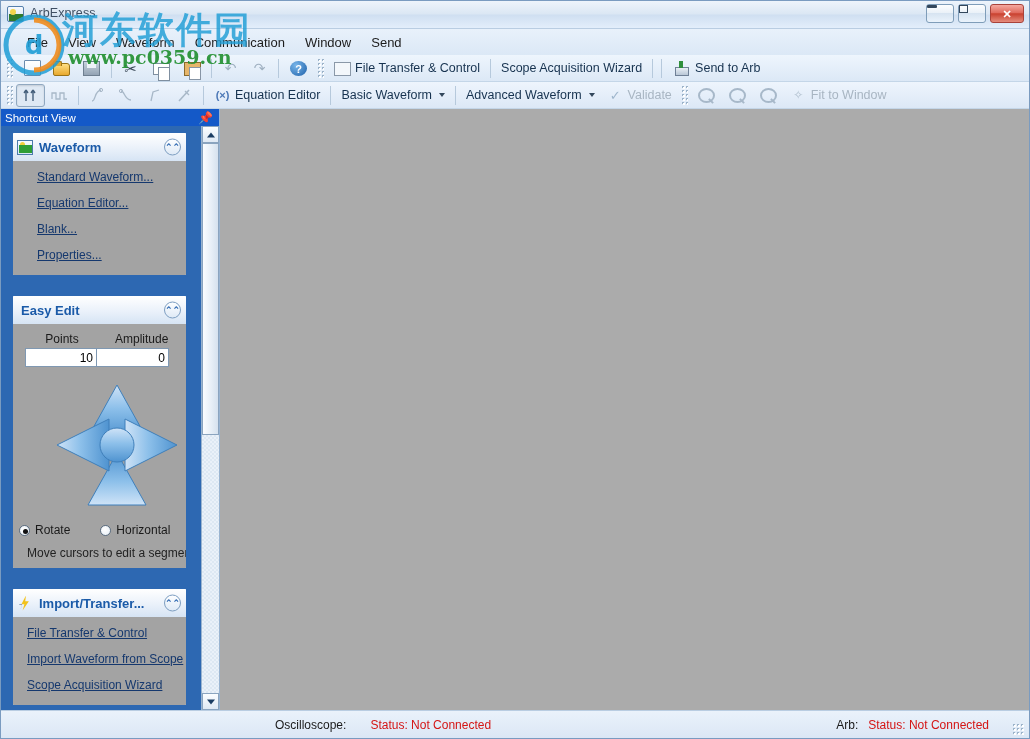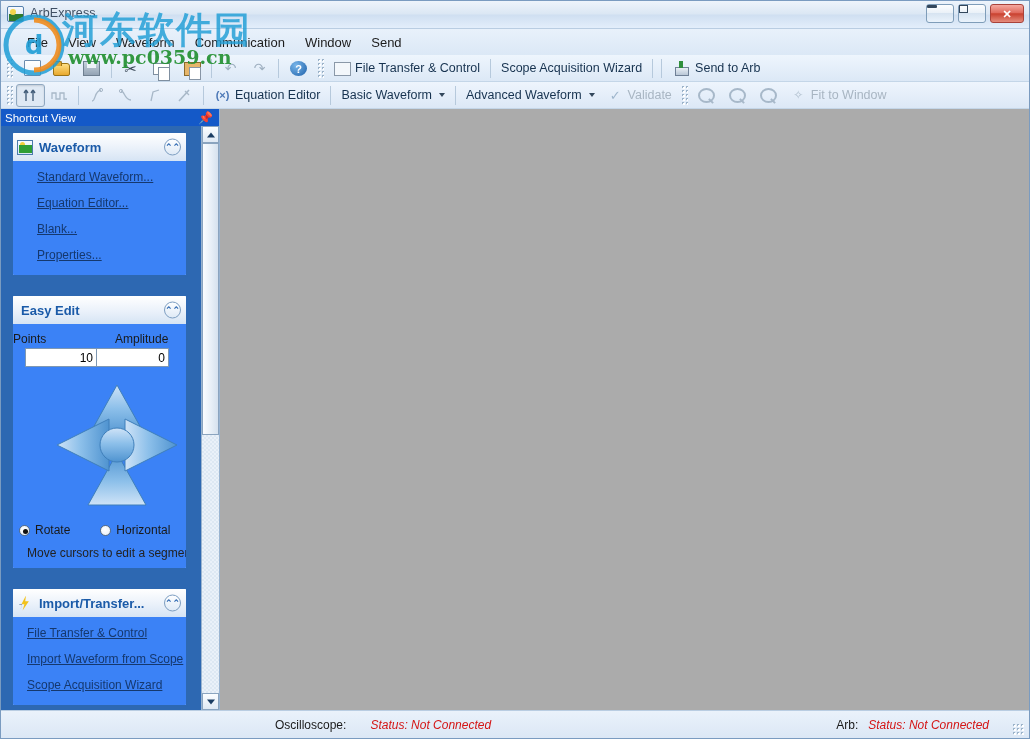--- a/index.html
+++ b/index.html
@@ -167,38 +167,38 @@
     position:relative;
   }
   .panel-head .p-ico{ width:16px; height:15px; position:relative; margin-right:6px; flex:0 0 16px;}
   .panel-title{ font-size:13px; font-weight:bold; color:#1a5aa8; }
   .chev{
     position:absolute; right:5px; top:50%; transform:translateY(-50%);
     width:17px; height:17px; border-radius:50%;
     border:1px solid #7d9ec1; background:linear-gradient(180deg,#fdfeff,#dfeaf6);
     color:#2d68b2; font-size:9px; text-align:center; line-height:15px; font-weight:bold;
   }
-  .panel-body{ padding:9px 0 9px 0; background:#3b82f6; }
+  .panel-body{ padding:9px 0 9px 0; background:#a3a3a3; }
   .plink{
     display:block; margin:0 0 12px 24px; font-size:12px; color:#15386e;
     text-decoration:underline; cursor:default; white-space:nowrap;
   }
   .panel-body .plink:last-child{ margin-bottom:4px;}
 
   
   .p-ico-wave{ background:linear-gradient(180deg,#f6fbff,#d8e7f6); border:1px solid #4b7bab;}
   .p-ico-wave::after{content:"";position:absolute;left:1px;bottom:1px;width:13px;height:8px;background:#2f9e36;}
   .p-ico-wave::before{content:"";position:absolute;left:2px;top:1px;width:5px;height:5px;background:#f0cf3d;border-radius:50%;}
   
   .p-ico-bolt::before{content:"";position:absolute;left:2px;top:0;width:12px;height:15px;background:#f2c21c;clip-path:polygon(58% 0,20% 58%,45% 58%,30% 100%,82% 38%,52% 38%);}
   .p-ico-bolt::after{content:"";position:absolute;left:0;top:0;width:12px;height:15px;background:#1b3f7a;clip-path:polygon(58% 0,20% 58%,42% 58%,28% 100%,40% 62%,18% 62%);opacity:.85;}
 
   
   .ee-labels{ display:flex; margin:2px 0 2px 0; }
-  .ee-lab{ font-size:12px; color:#1a1a1a; text-align:left; }
+  .ee-lab{ font-size:12px; color:#1a1a1a; text-align:center; }
   .ee-lab.points{ width:105px; }
   .ee-lab.amp{ width:80px; text-align:left; padding-left:4px;}
   .ee-inputs{ display:flex; padding-left:12px; }
   .ee-input{
     height:19px; border:1px solid #7f98b2; background:#fff;
     font-size:12px; color:#000; text-align:right; padding:0 3px;
     font-family:"Liberation Sans", sans-serif; line-height:17px;
   }
   .ee-input.points{ width:72px; }
   .ee-input.amp{ width:72px; border-left:none; }
@@ -240,21 +240,21 @@
   
   #canvas-area{ flex:1 1 auto; background:#ababab; }
 
   
   #statusbar{
     height:28px; flex:0 0 28px; display:flex; align-items:center;
     background:linear-gradient(180deg,#eaf2fb 0%,#dbe7f5 100%);
     border-top:1px solid #b9cde2; position:relative; font-size:12px;
   }
   .st-label{ color:#1a1a1a; }
-  .st-value{ color:#d41515;font-style:italic; }
+  .st-value{ color:#d41515; }
   #st-left{ position:absolute; left:274px; display:flex; gap:24px; }
   #st-right{ position:absolute; right:40px; display:flex; gap:10px;}
   #grip-corner{
     position:absolute; right:5px; bottom:3px; width:12px; height:12px;
     background-image: radial-gradient(#ffffff 42%, transparent 43%),
                       radial-gradient(#9cb3c9 42%, transparent 43%);
     background-size:4px 4px,4px 4px; background-position:1px 1px,0 0;
   }
 
   

